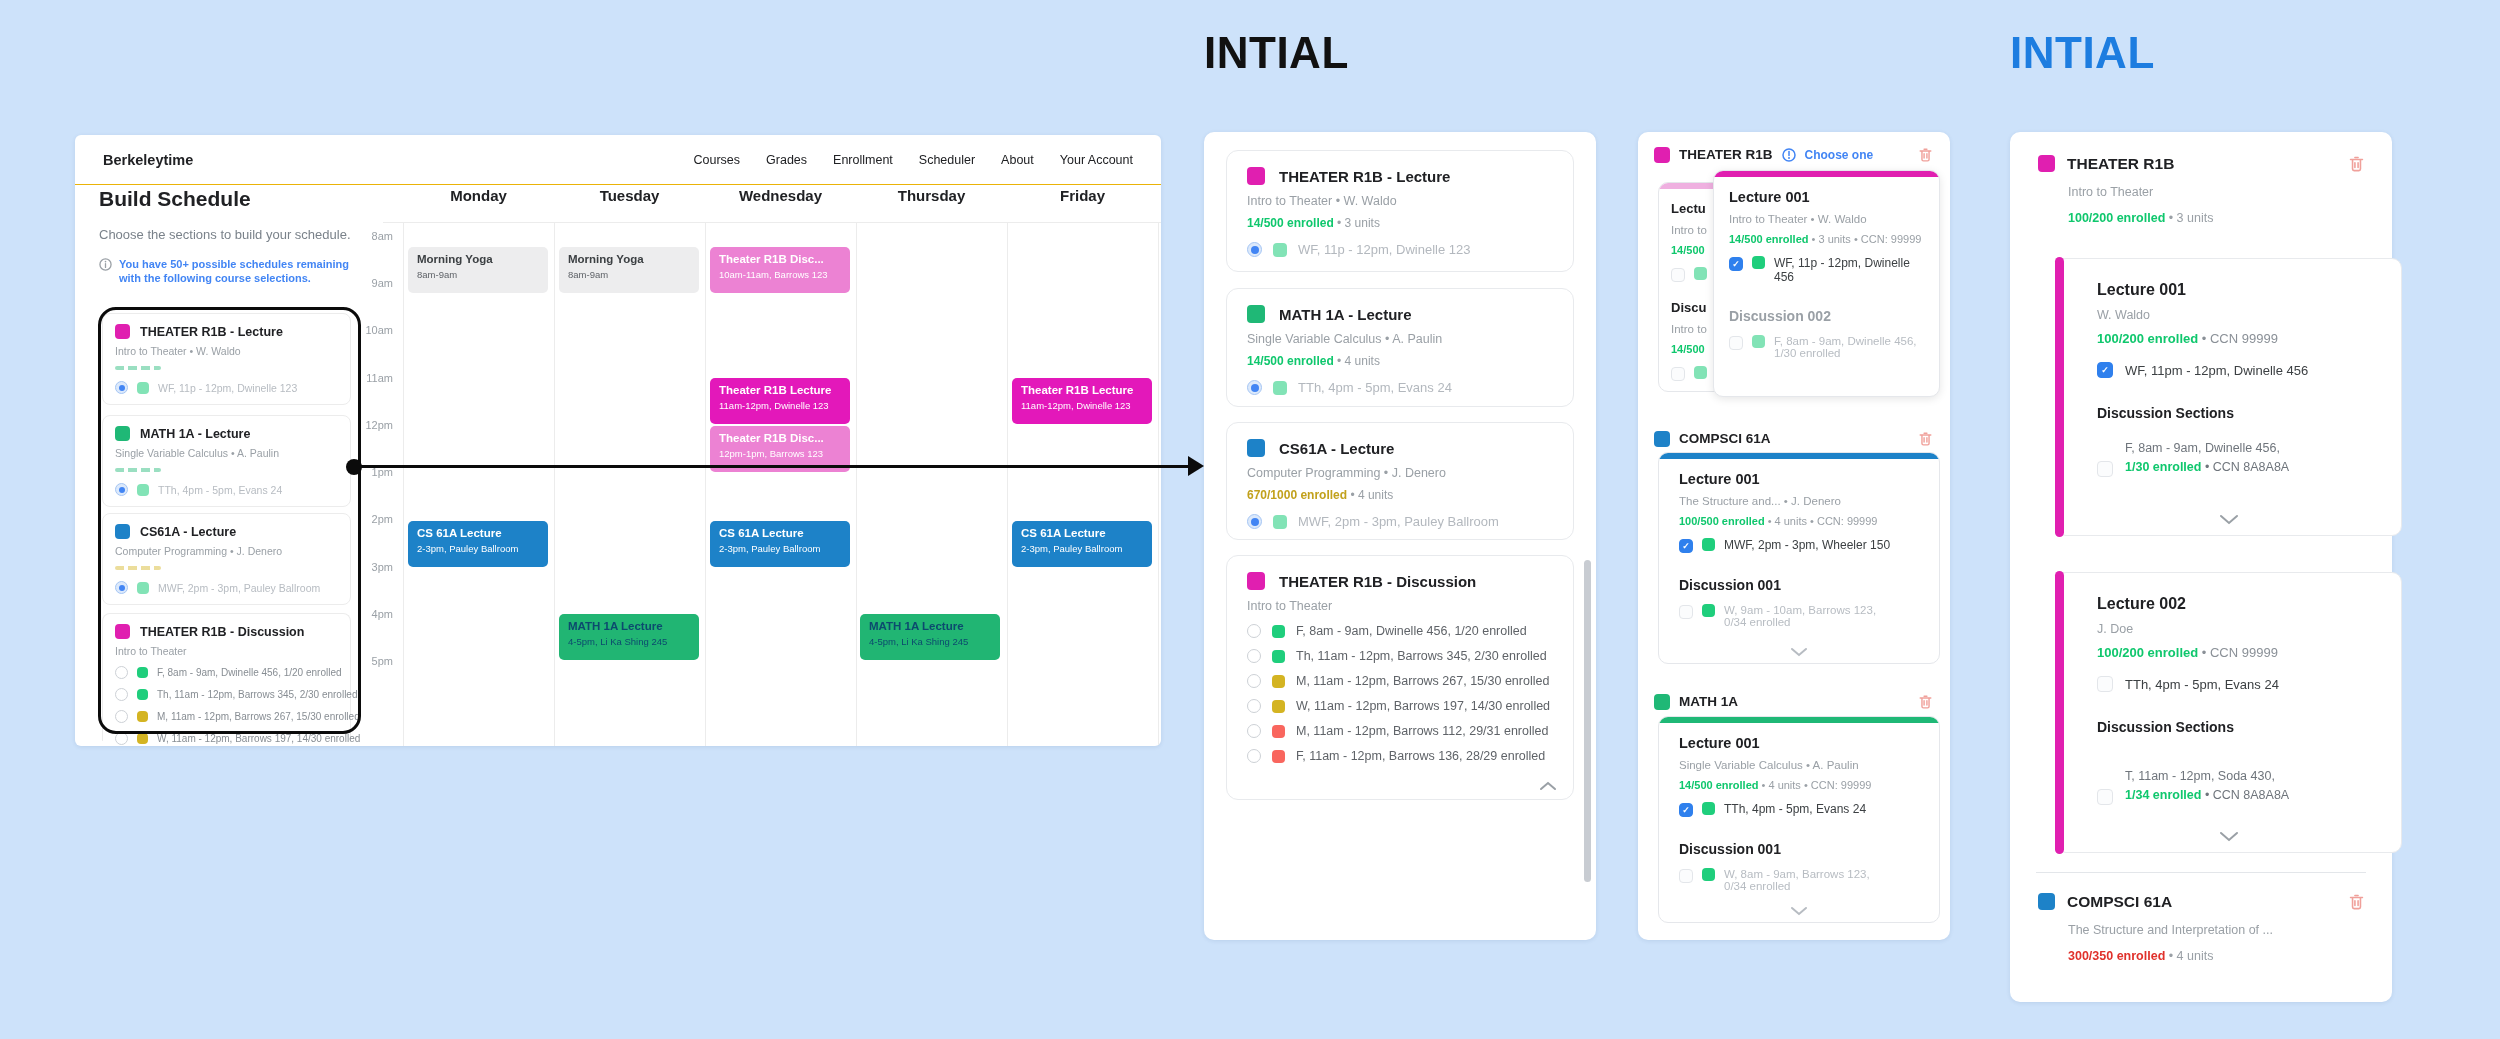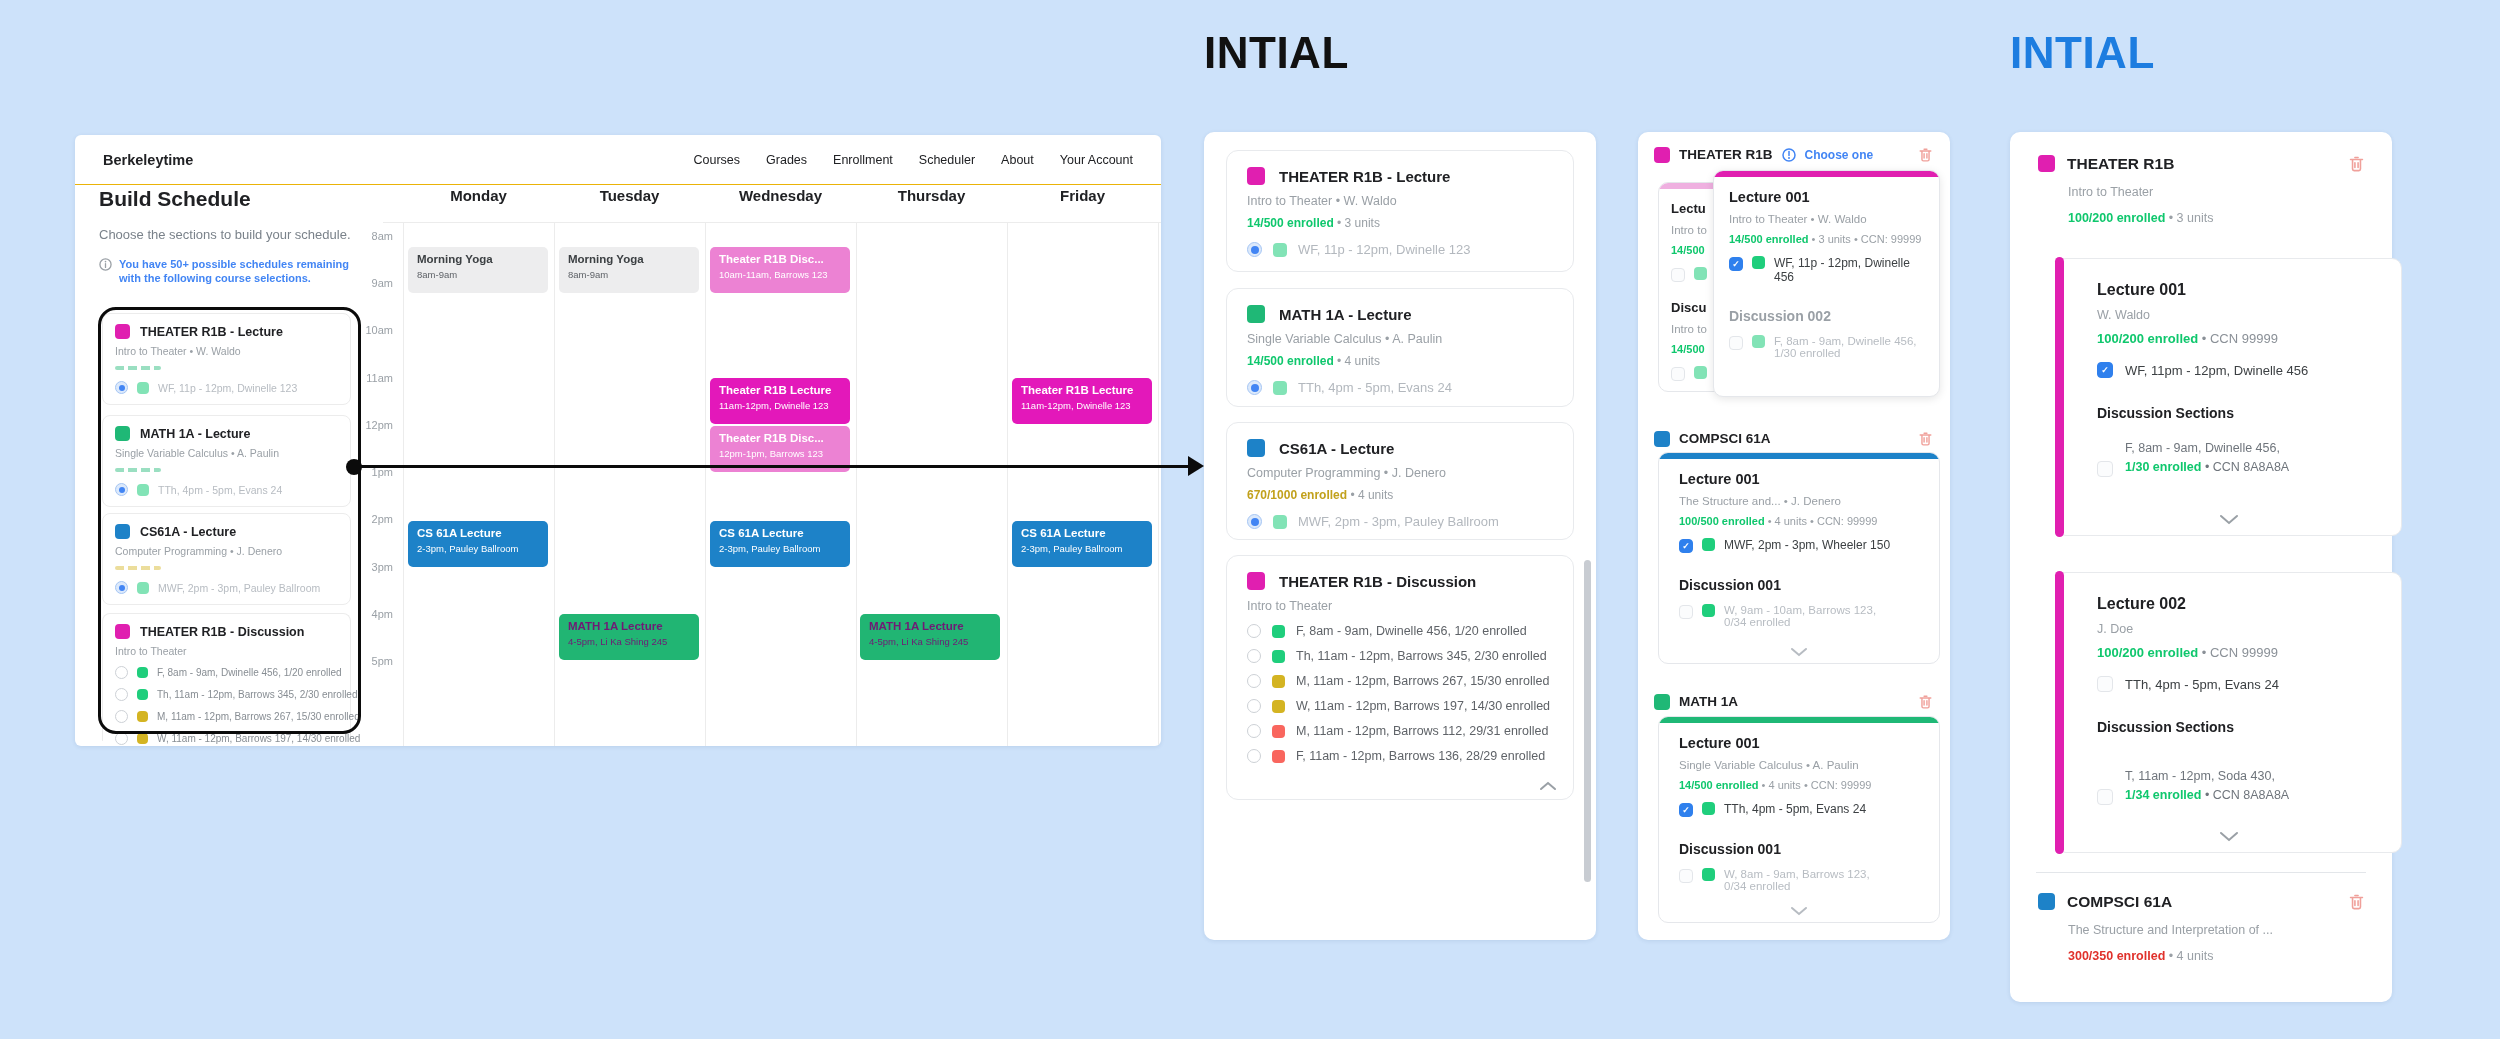--- a/index.html
+++ b/index.html
@@ -51,21 +51,21 @@
   .vline{position:absolute;top:87px;width:1px;height:524px;background:#ececec;}
   .headline{position:absolute;left:308px;top:87px;width:778px;height:1px;background:#ececec;}
   .ev{position:absolute;width:140px;height:46px;border-radius:5px;padding:6px 9px;box-sizing:border-box;cursor:pointer;}
   .ev .t{font-size:11.5px;font-weight:700;}
   .ev .d{font-size:9.5px;margin-top:4px;}
   .ev.gray{background:#ededee;color:#3c4043;}
   .ev.gray .d{color:#5f6368;}
   .ev.mag{background:#e318ba;color:#fff;}
   .ev.pink{background:#ec82d3;color:#fff;}
   .ev.blue{background:#1d82c8;color:#fff;}
-  .ev.grn{background:#21b573;color:#701a75;}
+  .ev.grn{background:#21b573;color:#0c4a6e;}
   
   .arrow-dot{position:absolute;left:346px;top:459px;width:16px;height:16px;border-radius:50%;background:#0b0b0b;z-index:6;}
   .arrow-line{position:absolute;left:354px;top:465px;width:838px;height:3px;background:#0b0b0b;z-index:5;}
   .arrow-head{position:absolute;left:1188px;top:456px;width:0;height:0;border-top:10px solid transparent;
               border-bottom:10px solid transparent;border-left:16px solid #0b0b0b;z-index:5;}
   
   .p-initial{left:1204px;top:132px;width:392px;height:808px;}
   .icard{position:absolute;left:22px;width:348px;background:#fff;border:1px solid #e8eaed;border-radius:12px;
          padding:16px 20px;box-sizing:border-box;}
   .icard-title{font-size:15px;font-weight:700;}

